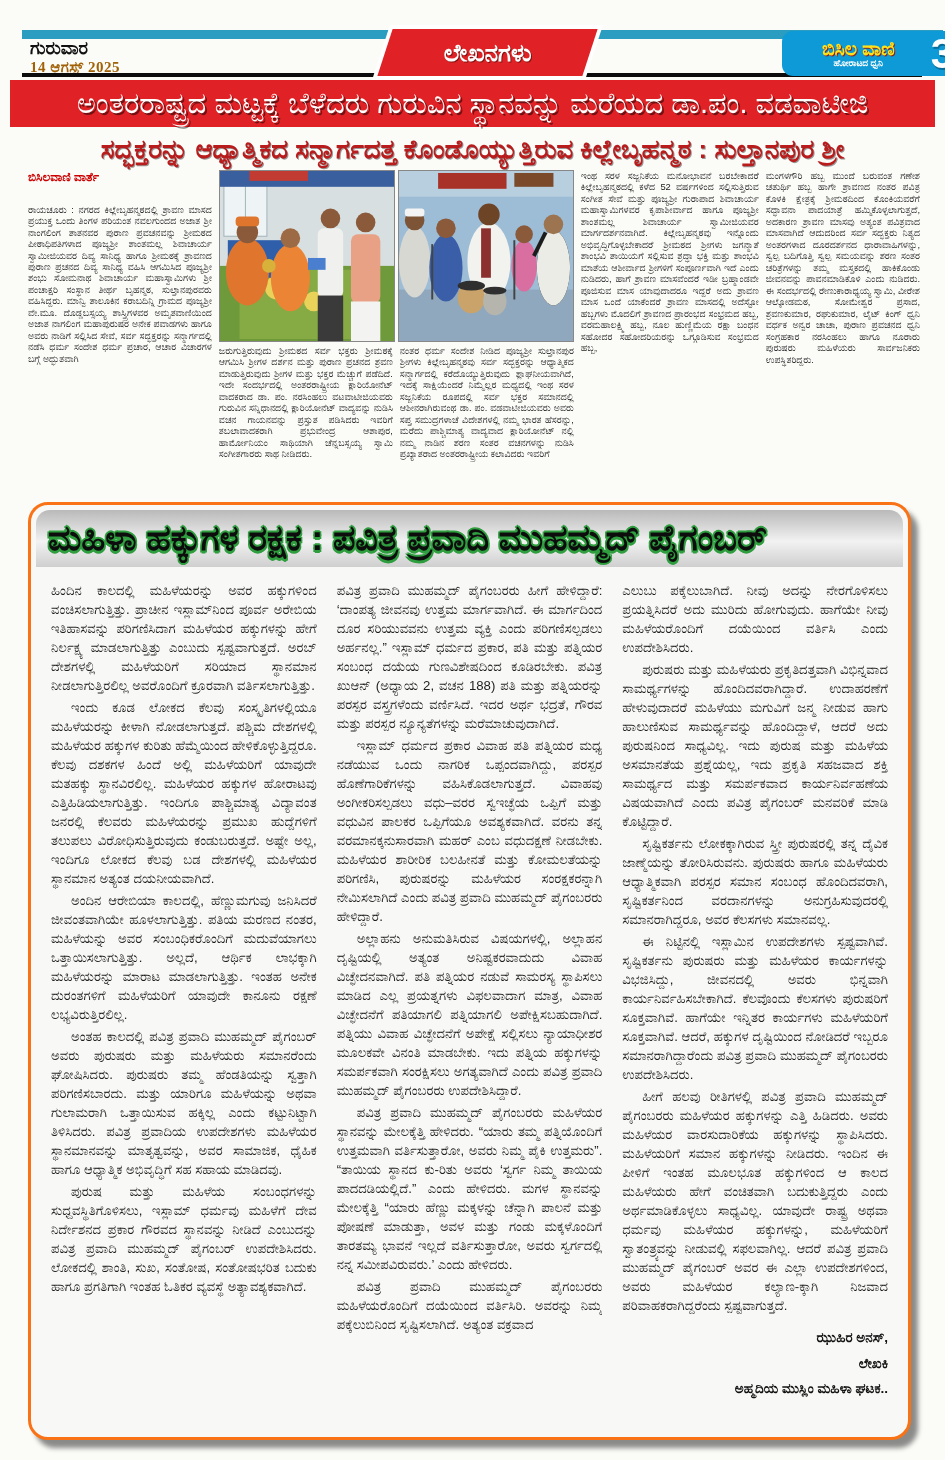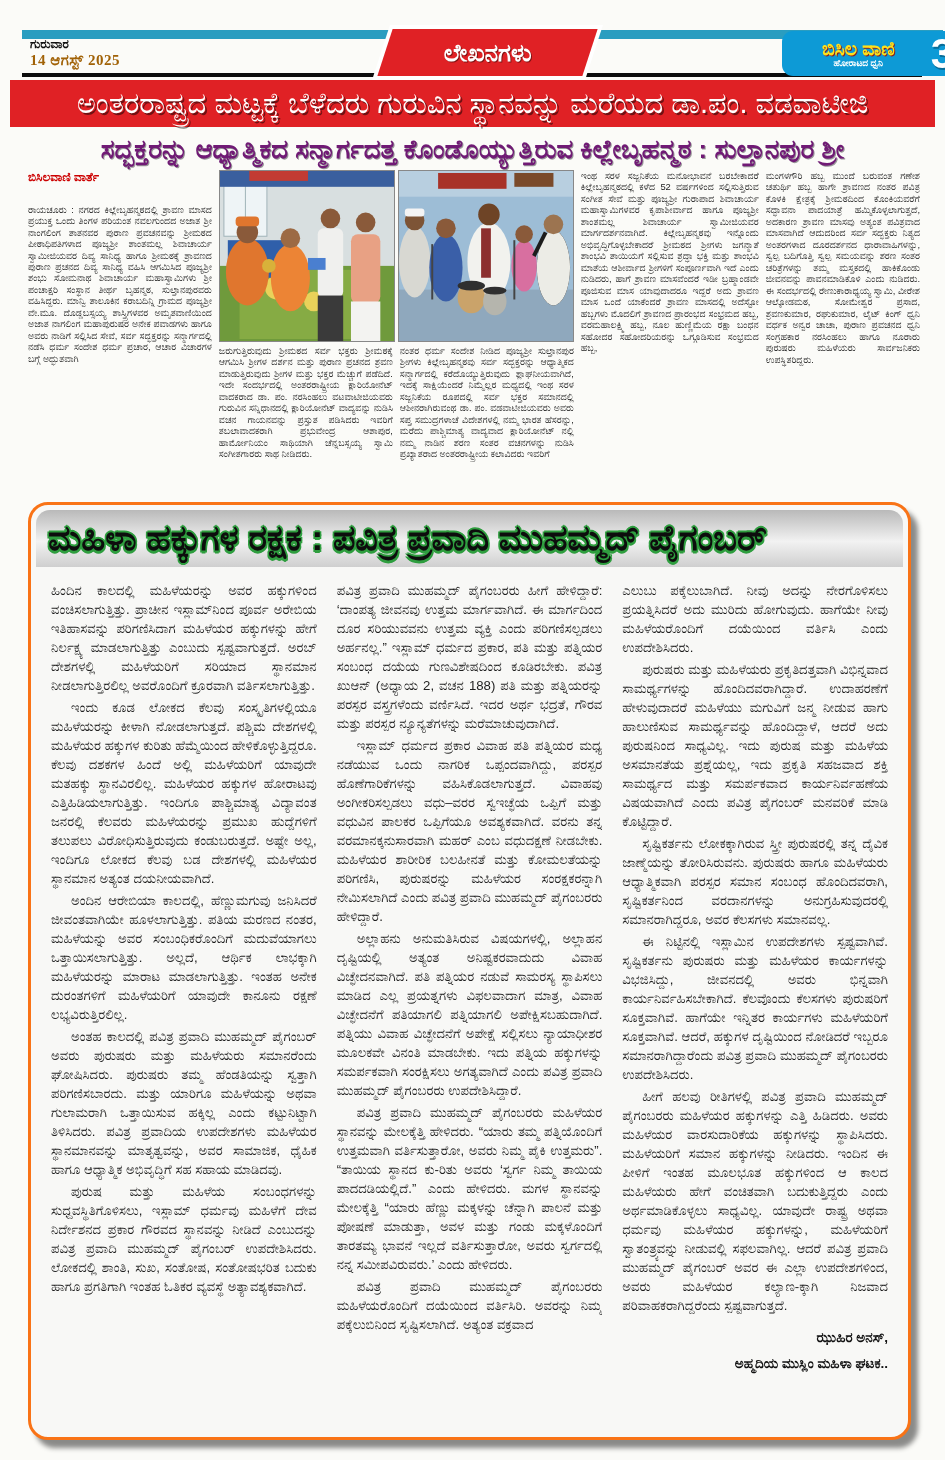--- a/index.html
+++ b/index.html
@@ -6,21 +6,21 @@
   body{
     width:945px;height:1460px;position:relative;
     background:#fbfbf8;
     font-family:"Liberation Sans", sans-serif;
     color:#1b1b1b;
     overflow:hidden;
   }
   
   .teal-bar{position:absolute;left:22px;top:30px;width:921px;height:9px;background:#2a9dc0;}
   .date-block{position:absolute;left:30px;top:38px;line-height:1.15;}
-  .date-day{font-size:12px;font-weight:bold;color:#111;}
+  .date-day{font-size:18px;font-weight:bold;color:#111;}
   .date-full{font-size:15px;font-weight:bold;font-family:"Liberation Serif",serif;color:#a16207;letter-spacing:.5px;}
   .black-rule{position:absolute;left:22px;top:73px;width:900px;height:4px;background:#0c0c0c;}
   .section-banner{
     position:absolute;left:385px;top:29px;width:205px;height:47px;
     background:#e02125;transform:skewX(-18deg);
     display:flex;align-items:center;justify-content:center;
     box-shadow:0 0 0 4px #ffffff;
   }
   .section-banner span{transform:skewX(18deg);color:#fff;font-weight:bold;font-size:24px;text-shadow:1px 1px 0 #7e1313;}
   .masthead-box{
@@ -38,21 +38,21 @@
     background:#e02125;display:flex;align-items:center;justify-content:center;
   }
   .headline-bar span{
     color:#fff;font-weight:normal;font-size:29px;white-space:nowrap;
     text-shadow:2px 2px 0 rgba(0,0,0,.5);
   }
   .subheadline{
     position:absolute;left:14px;top:129px;width:917px;height:40px;
     display:flex;align-items:center;justify-content:center;
   }
-  .subheadline span{color:#701a75;font-weight:bold;font-size:26px;white-space:nowrap;text-shadow:1px 1px 0 #9a9a9a;}
+  .subheadline span{color:#b91c1c;font-weight:bold;font-size:26px;white-space:nowrap;text-shadow:1px 1px 0 #9a9a9a;}
   .a1-region{position:absolute;left:28px;top:170px;width:892px;height:322px;display:flex;gap:7px;}
   .a1col{font-size:9.4px;line-height:1.22;text-align:justify;color:#222;height:322px;overflow:hidden;}
   .a1col.c1{width:186px;}
   .a1mid{width:356px;display:flex;flex-direction:column;}
   .photos{display:flex;gap:3px;height:172px;margin-bottom:3px;}
   .photo{flex:1;border:1px solid #888;background:#dfe4e6;overflow:hidden;}
   .a1midcols{display:flex;gap:7px;flex:1;}
   .a1col.c2,.a1col.c3{width:174px;height:146px;}
   .a1col.c4{width:180px;}
   .a1col.c5{width:156px;}
@@ -215,17 +215,18 @@
       <p>ಪವಿತ್ರ ಪ್ರವಾದಿ ಮುಹಮ್ಮದ್ ಪೈಗಂಬರರು ಮಹಿಳೆಯರೊಂದಿಗೆ ದಯೆಯಿಂದ ವರ್ತಿಸಿರಿ. ಅವರನ್ನು ನಿಮ್ಮ ಪಕ್ಕೆಲುಬಿನಿಂದ ಸೃಷ್ಟಿಸಲಾಗಿದೆ. ಅತ್ಯಂತ ವಕ್ರವಾದ</p>
     </div>
     <div class="a2col">
       <p class="flush">ಎಲುಬು ಪಕ್ಕೆಲುಬಾಗಿದೆ. ನೀವು ಅದನ್ನು ನೇರಗೊಳಿಸಲು ಪ್ರಯತ್ನಿಸಿದರೆ ಅದು ಮುರಿದು ಹೋಗುವುದು. ಹಾಗೆಯೇ ನೀವು ಮಹಿಳೆಯರೊಂದಿಗೆ ದಯೆಯಿಂದ ವರ್ತಿಸಿ ಎಂದು ಉಪದೇಶಿಸಿದರು.</p>
       <p>ಪುರುಷರು ಮತ್ತು ಮಹಿಳೆಯರು ಪ್ರಕೃತಿದತ್ತವಾಗಿ ವಿಭಿನ್ನವಾದ ಸಾಮರ್ಥ್ಯಗಳನ್ನು ಹೊಂದಿದವರಾಗಿದ್ದಾರೆ. ಉದಾಹರಣೆಗೆ ಹೇಳುವುದಾದರೆ ಮಹಿಳೆಯು ಮಗುವಿಗೆ ಜನ್ಮ ನೀಡುವ ಹಾಗು ಹಾಲುಣಿಸುವ ಸಾಮರ್ಥ್ಯವನ್ನು ಹೊಂದಿದ್ದಾಳೆ, ಆದರೆ ಅದು ಪುರುಷನಿಂದ ಸಾಧ್ಯವಿಲ್ಲ. ಇದು ಪುರುಷ ಮತ್ತು ಮಹಿಳೆಯ ಅಸಮಾನತೆಯ ಪ್ರಶ್ನೆಯಲ್ಲ, ಇದು ಪ್ರಕೃತಿ ಸಹಜವಾದ ಶಕ್ತಿ ಸಾಮರ್ಥ್ಯದ ಮತ್ತು ಸಮರ್ಪಕವಾದ ಕಾರ್ಯನಿರ್ವಹಣೆಯ ವಿಷಯವಾಗಿದೆ ಎಂದು ಪವಿತ್ರ ಪೈಗಂಬರ್ ಮನವರಿಕೆ ಮಾಡಿ ಕೊಟ್ಟಿದ್ದಾರೆ.</p>
       <p>ಸೃಷ್ಟಿಕರ್ತನು ಲೋಕಕ್ಕಾಗಿರುವ ಸ್ತ್ರೀ ಪುರುಷರಲ್ಲಿ ತನ್ನ ದೈವಿಕ ಜಾಣ್ಮೆಯನ್ನು ತೋರಿಸಿರುವನು. ಪುರುಷರು ಹಾಗೂ ಮಹಿಳೆಯರು ಆಧ್ಯಾತ್ಮಿಕವಾಗಿ ಪರಸ್ಪರ ಸಮಾನ ಸಂಬಂಧ ಹೊಂದಿದವರಾಗಿ, ಸೃಷ್ಟಿಕರ್ತನಿಂದ ವರದಾನಗಳನ್ನು ಅನುಗ್ರಹಿಸುವುದರಲ್ಲಿ ಸಮಾನರಾಗಿದ್ದರೂ, ಅವರ ಕೆಲಸಗಳು ಸಮಾನವಲ್ಲ.</p>
       <p>ಈ ನಿಟ್ಟಿನಲ್ಲಿ ಇಸ್ಲಾಮಿನ ಉಪದೇಶಗಳು ಸ್ಪಷ್ಟವಾಗಿವೆ. ಸೃಷ್ಟಿಕರ್ತನು ಪುರುಷರು ಮತ್ತು ಮಹಿಳೆಯರ ಕಾರ್ಯಗಳನ್ನು ವಿಭಜಿಸಿದ್ದು, ಜೀವನದಲ್ಲಿ ಅವರು ಭಿನ್ನವಾಗಿ ಕಾರ್ಯನಿರ್ವಹಿಸಬೇಕಾಗಿದೆ. ಕೆಲವೊಂದು ಕೆಲಸಗಳು ಪುರುಷರಿಗೆ ಸೂಕ್ತವಾಗಿವೆ. ಹಾಗೆಯೇ ಇನ್ನಿತರ ಕಾರ್ಯಗಳು ಮಹಿಳೆಯರಿಗೆ ಸೂಕ್ತವಾಗಿವೆ. ಆದರೆ, ಹಕ್ಕುಗಳ ದೃಷ್ಟಿಯಿಂದ ನೋಡಿದರೆ ಇಬ್ಬರೂ ಸಮಾನರಾಗಿದ್ದಾರೆಂದು ಪವಿತ್ರ ಪ್ರವಾದಿ ಮುಹಮ್ಮದ್ ಪೈಗಂಬರರು ಉಪದೇಶಿಸಿದರು.</p>
       <p>ಹೀಗೆ ಹಲವು ರೀತಿಗಳಲ್ಲಿ ಪವಿತ್ರ ಪ್ರವಾದಿ ಮುಹಮ್ಮದ್ ಪೈಗಂಬರರು ಮಹಿಳೆಯರ ಹಕ್ಕುಗಳನ್ನು ಎತ್ತಿ ಹಿಡಿದರು. ಅವರು ಮಹಿಳೆಯರ ವಾರಸುದಾರಿಕೆಯ ಹಕ್ಕುಗಳನ್ನು ಸ್ಥಾಪಿಸಿದರು. ಮಹಿಳೆಯರಿಗೆ ಸಮಾನ ಹಕ್ಕುಗಳನ್ನು ನೀಡಿದರು. ಇಂದಿನ ಈ ಪೀಳಿಗೆ ಇಂತಹ ಮೂಲಭೂತ ಹಕ್ಕುಗಳಿಂದ ಆ ಕಾಲದ ಮಹಿಳೆಯರು ಹೇಗೆ ವಂಚಿತವಾಗಿ ಬದುಕುತ್ತಿದ್ದರು ಎಂದು ಅರ್ಥಮಾಡಿಕೊಳ್ಳಲು ಸಾಧ್ಯವಿಲ್ಲ. ಯಾವುದೇ ರಾಷ್ಟ್ರ ಅಥವಾ ಧರ್ಮವು ಮಹಿಳೆಯರ ಹಕ್ಕುಗಳನ್ನು, ಮಹಿಳೆಯರಿಗೆ ಸ್ವಾತಂತ್ರ್ಯವನ್ನು ನೀಡುವಲ್ಲಿ ಸಫಲವಾಗಿಲ್ಲ. ಆದರೆ ಪವಿತ್ರ ಪ್ರವಾದಿ ಮುಹಮ್ಮದ್ ಪೈಗಂಬರ್ ಅವರ ಈ ಎಲ್ಲಾ ಉಪದೇಶಗಳಿಂದ, ಅವರು ಮಹಿಳೆಯರ ಕಲ್ಯಾಣ-ಕ್ಕಾಗಿ ನಿಜವಾದ ಪರಿವಾಹಕರಾಗಿದ್ದರೆಂದು ಸ್ಪಷ್ಟವಾಗುತ್ತದೆ.</p>
       <div class="sig">
         <div>ಝುಹಿರ ಅನಸ್,</div>
+        <div>ಲೇಖಕಿ</div>
         <div>ಅಹ್ಮದಿಯ ಮುಸ್ಲಿಂ ಮಹಿಳಾ ಘಟಕ..</div>
       </div>
     </div>
   </div>
 </div>
 
 </body></html>

